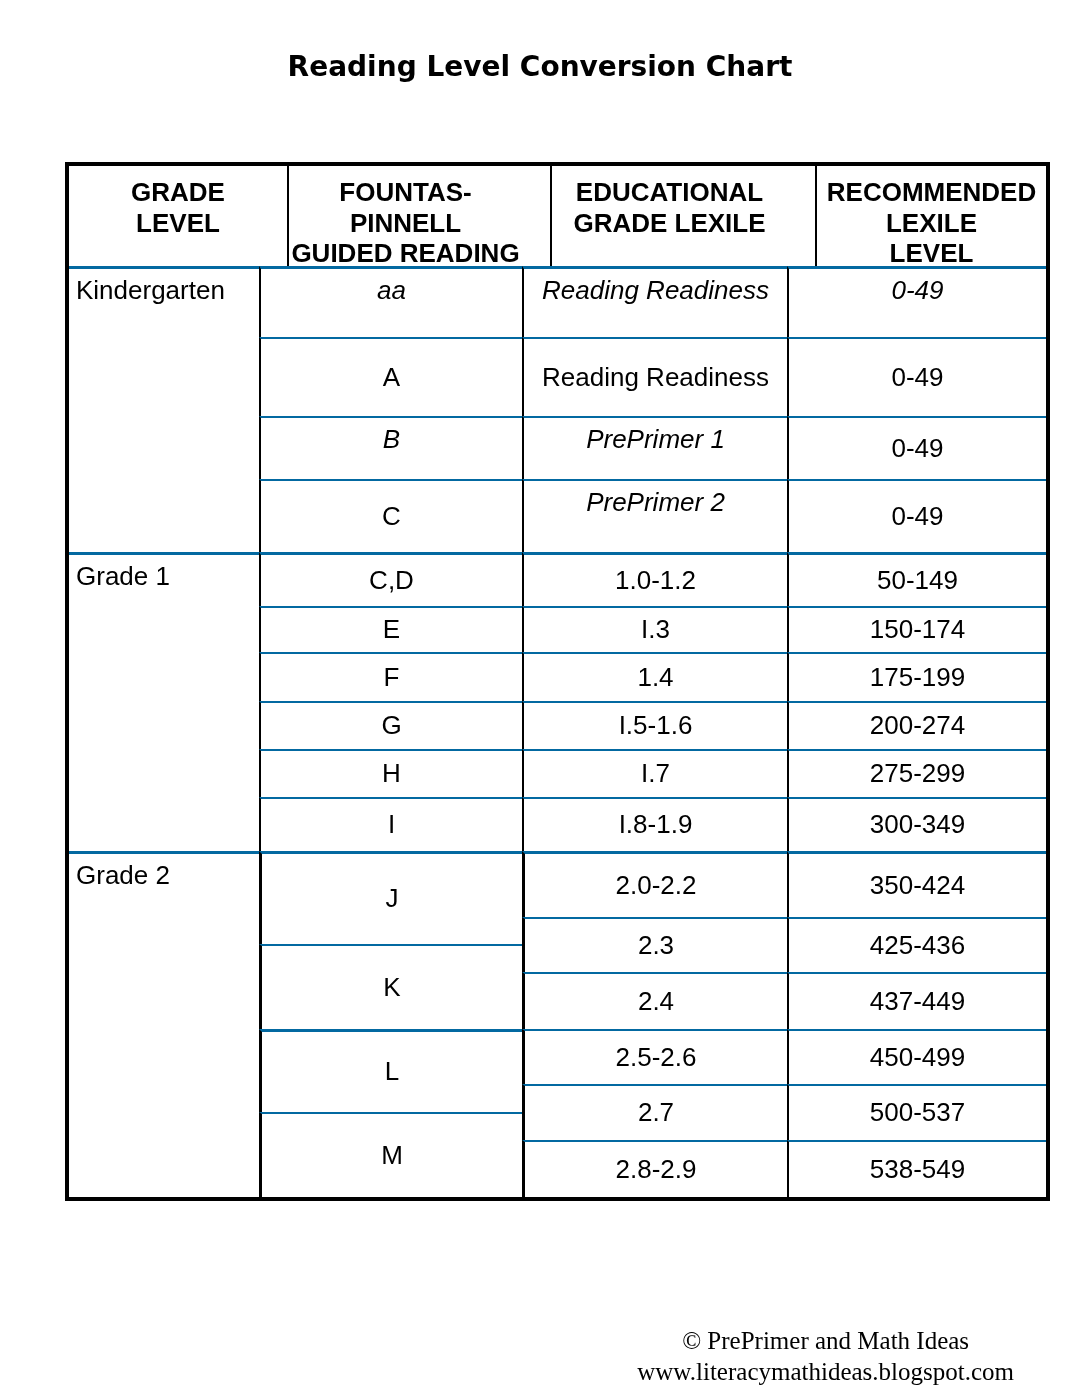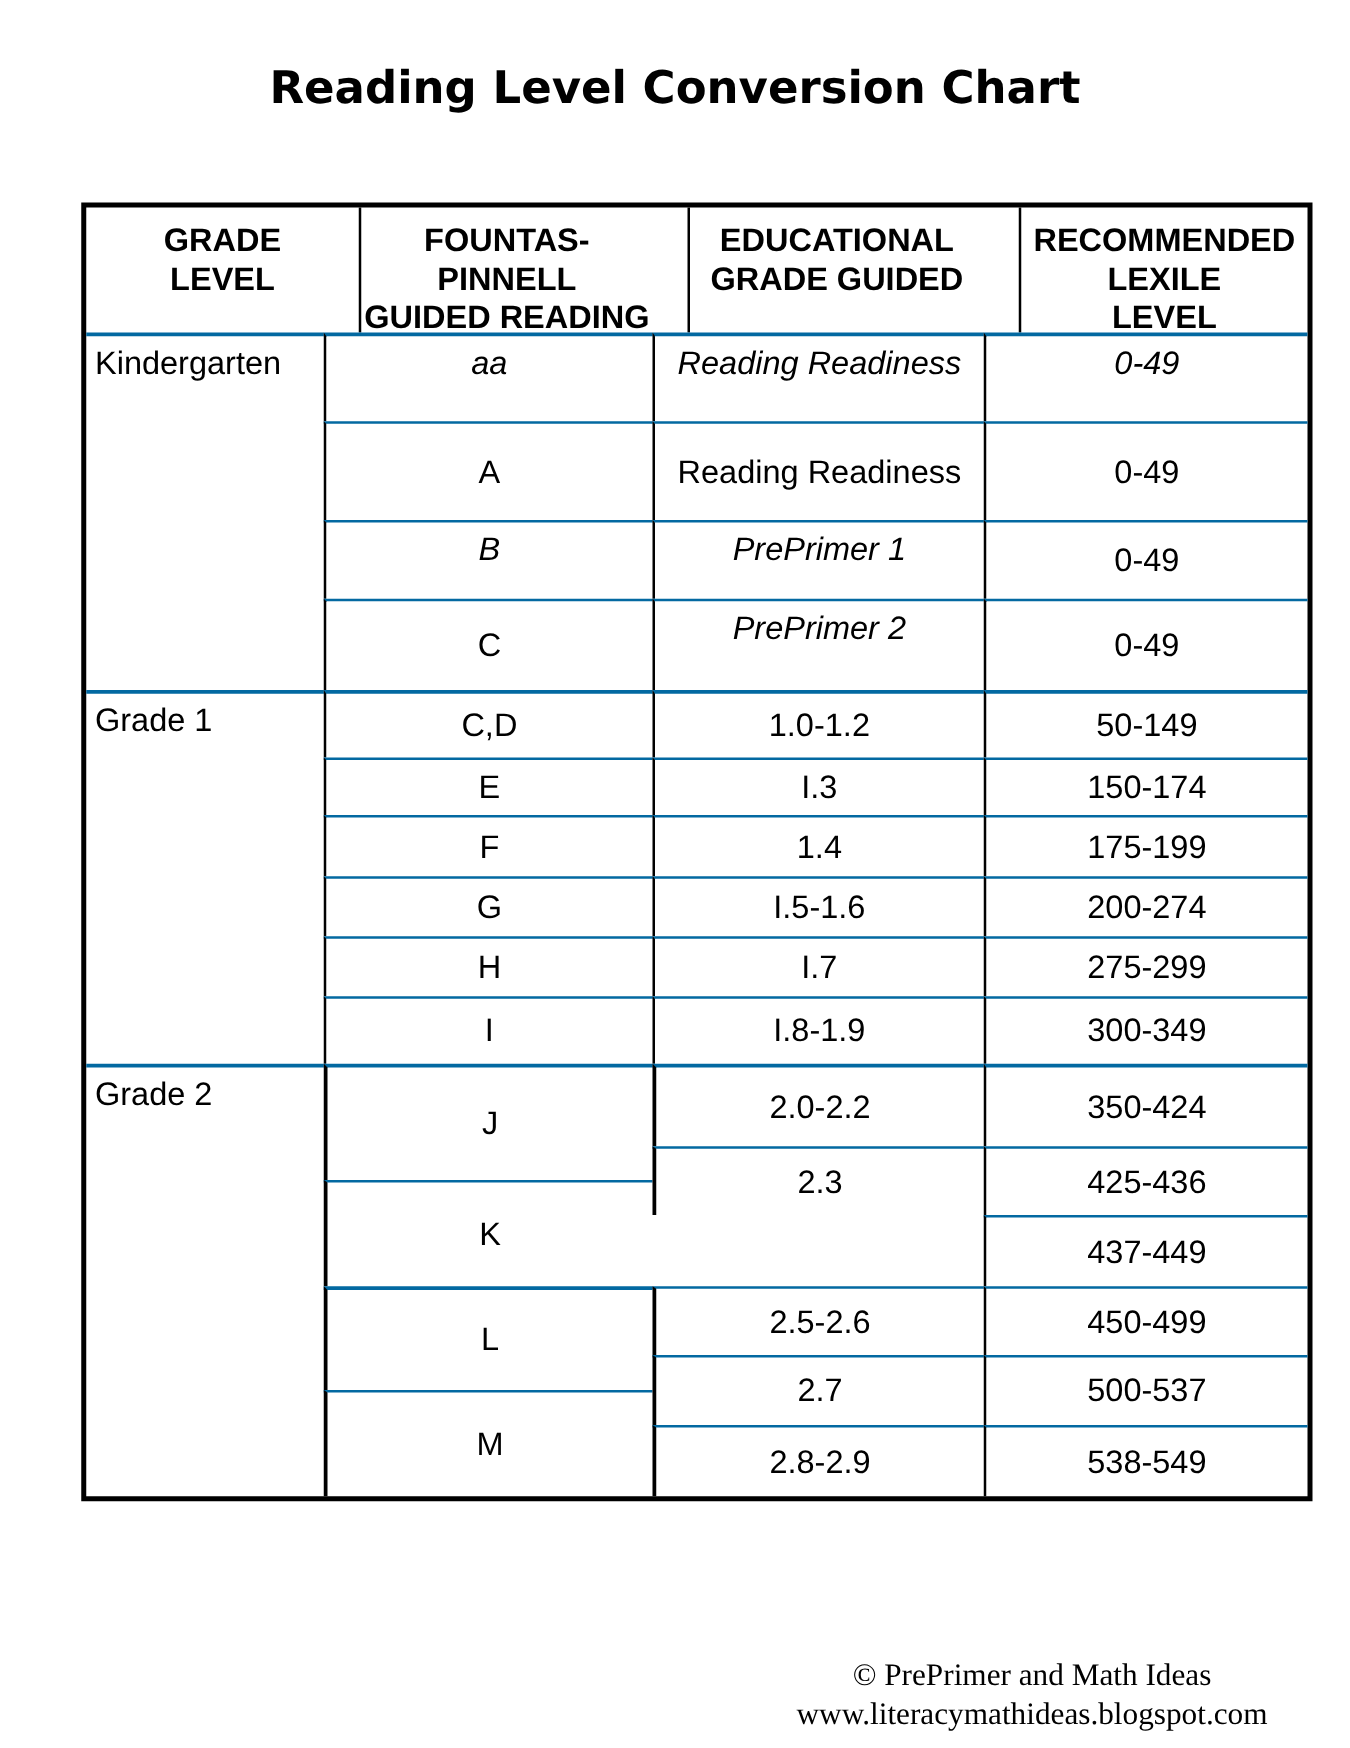--- a/index.html
+++ b/index.html
@@ -17,21 +17,21 @@
     overflow: hidden;
   }
   #doc-title {
     position: absolute;
     top: 50px;
     left: 0;
     width: 1080px;
     text-align: center;
     font-family: "DejaVu Sans", sans-serif;
     font-weight: bold;
-    font-size: 36px;
+    font-size: 28px;
     letter-spacing: 0px;
     color: #000000;
   }
   #conversion-table {
     position: absolute;
     left: 65px;
     top: 162px;
     display: grid;
     grid-template-columns: 190px 263px 265px 259px;
     grid-template-rows: 100px 71px 79px 63px 73px 54px 46px 49px 48px 48px 54px 33px 33px 27px 28px 28px 29px 27px 28px 28px 28px 28px 29px;
@@ -91,21 +91,21 @@
   <div id="doc-title">Reading Level Conversion Chart</div>
 
   <div id="conversion-table">
 
     <div class="cell hdr r1 c1" style="grid-area:1/1/2/2">GRADE
 LEVEL</div>
     <div class="cell hdr r1" style="grid-area:1/2/2/3">FOUNTAS-PINNELL
 GUIDED READING
 LEVEL</div>
     <div class="cell hdr r1" style="grid-area:1/3/2/4">EDUCATIONAL
-GRADE GUIDED</div>
+GRADE LEXILE</div>
     <div class="cell hdr r1" style="grid-area:1/4/2/5">RECOMMENDED
 LEXILE
 LEVEL</div>
 
     <div class="cell label c1 thick-top" style="grid-area:2/1/6/2">Kindergarten</div>
     <div class="cell vtop thick-top" style="grid-area:2/2/3/3">aa</div>
     <div class="cell vtop thick-top" style="grid-area:2/3/3/4">Reading Readiness</div>
     <div class="cell vtop thick-top" style="grid-area:2/4/3/5">0-49</div>
     <div class="cell" style="grid-area:3/2/4/3">A</div>
     <div class="cell" style="grid-area:3/3/4/4">Reading Readiness</div>
@@ -138,20 +138,21 @@
     <div class="cell" style="grid-area:11/4/12/5">300-349</div>
 
     <div class="cell label c1 thick-top" style="grid-area:12/1/24/2">Grade 2</div>
     <div class="cell thick-top thick-left" style="grid-area:12/2/15/3">J</div>
     <div class="cell thick-left" style="grid-area:15/2/18/3">K</div>
     <div class="cell thick-top thick-left" style="grid-area:18/2/21/3">L</div>
     <div class="cell thick-left" style="grid-area:21/2/24/3">M</div>
 
     <div class="cell thick-top thick-left" style="grid-area:12/3/14/4">2.0-2.2</div>
     <div class="cell thick-left" style="grid-area:14/3/16/4">2.3</div>
+    <div class="cell thick-left" style="grid-area:16/3/18/4">2.4</div>
     <div class="cell thick-left" style="grid-area:18/3/20/4">2.5-2.6</div>
     <div class="cell thick-left" style="grid-area:20/3/22/4">2.7</div>
     <div class="cell thick-left" style="grid-area:22/3/24/4">2.8-2.9</div>
 
     <div class="cell thick-top" style="grid-area:12/4/14/5">350-424</div>
     <div class="cell" style="grid-area:14/4/16/5">425-436</div>
     <div class="cell" style="grid-area:16/4/18/5">437-449</div>
     <div class="cell" style="grid-area:18/4/20/5">450-499</div>
     <div class="cell" style="grid-area:20/4/22/5">500-537</div>
     <div class="cell" style="grid-area:22/4/24/5">538-549</div>

